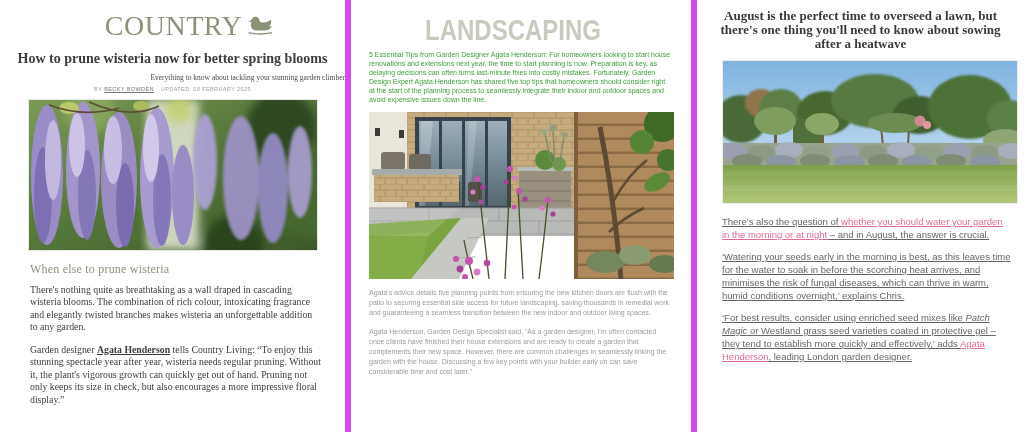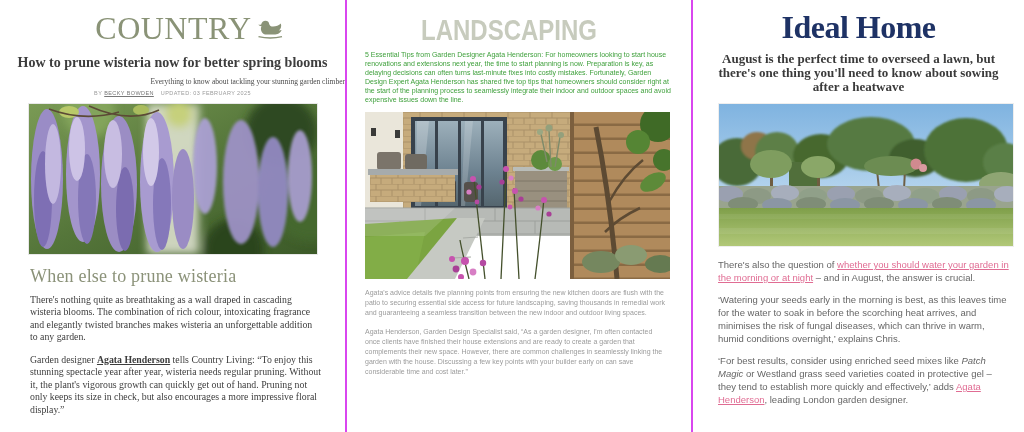--- a/index.html
+++ b/index.html
@@ -1,37 +1,37 @@
 <!DOCTYPE html>
 <html><head>
 <meta charset="utf-8">
 <style>
   html,body{margin:0;padding:0;}
   body{width:1024px;height:432px;background:#fff;overflow:hidden;
        font-family:"Liberation Sans",sans-serif;-webkit-font-smoothing:antialiased;}
   .board{display:flex;width:1024px;height:432px;}
   .col{position:relative;height:432px;box-sizing:border-box;}
-  .col+.col{border-left:2px solid #d946ef;}
+  .col+.col{border-left:6px solid #d946ef;}
   .col.cl{width:345px;}
   .col.lm{width:346px;}
   .col.ih{width:333px;}
 
   
   .cl-logo{margin-top:12px;display:flex;align-items:center;justify-content:center;gap:3px;
-           font-family:"Liberation Serif",serif;font-size:32px;font-weight:400;
+           font-family:"Liberation Serif",serif;font-size:28px;font-weight:400;
            color:#8a9377;letter-spacing:.5px;line-height:1;margin-left:35px;}
   .cl-head{font-family:"Liberation Serif",serif;font-weight:700;font-size:14px;color:#3d3d3d;
            text-align:center;margin:11px 6px 0;line-height:1.2;}
   .cl-sub{font-family:"Liberation Serif",serif;font-size:7.5px;color:#4a4a4a;text-align:right;margin:5px 0 0;}
   .cl-byline{font-size:5.5px;color:#9a9a9a;text-align:center;margin:4px 0 0;letter-spacing:.4px;}
   .cl-byline .author{color:#777;text-decoration:underline;margin:0 2px;cursor:pointer;}
   .cl-byline .upd{margin-left:5px;}
   .cl-fig{width:288px;height:150px;margin:7px auto 0;border:1px solid #e8e8e8;padding:0;background:#fff;}
   .cl-fig svg{display:block;}
-  .cl-h2{font-family:"Liberation Serif",serif;font-size:18px;font-weight:400;color:#8b9279;
+  .cl-h2{font-family:"Liberation Serif",serif;font-size:12px;font-weight:400;color:#8b9279;
          margin:11px 22px 0 30px;letter-spacing:.2px;}
   .cl-body{font-family:"Liberation Serif",serif;font-size:9.8px;line-height:12.5px;color:#3c3c3c;
            margin:7px 24px 0 30px;}
   .cl-body+.cl-body{margin-top:10px;}
   .cl-body .cl-link{font-weight:700;text-decoration:underline;cursor:pointer;}
   .cl-body .cl-pub{}
 
   
   .lm-logo{margin:15px 0 0 74px;line-height:1;}
   .lm-logo-top{display:inline-block;font-size:30px;font-weight:700;color:#c7cbbd;
@@ -45,21 +45,21 @@
   .lm-body{font-size:7px;line-height:10.2px;color:#9b9b9b;margin:9px 22px 0 18px;}
   .lm-body+.lm-body{margin-top:8px;}
 
   
   .ih-logo{font-family:"Liberation Serif",serif;font-size:32px;font-weight:700;color:#1e3265;
            text-align:center;margin-top:11px;letter-spacing:-.5px;line-height:1;}
   .ih-head{font-family:"Liberation Serif",serif;font-size:13px;font-weight:700;color:#3a3a3a;
            text-align:center;line-height:14px;margin:9px 12px 0;}
   .ih-fig{width:294px;height:142px;margin:9px auto 0 25px;padding:0;background:#fff;border:1px solid #eee;}
   .ih-fig svg{display:block;}
-  .ih-body{font-size:9.5px;line-height:13px;color:#666;margin:11px 12px 0 25px;}
+  .ih-body{font-size:9.5px;line-height:13px;color:#666;margin:11px 12px 0 25px;text-decoration:underline;}
   .ih-body+.ih-body{margin-top:9px;}
   .ih-link{color:#e06c93;text-decoration:underline;cursor:pointer;}
   .ih-it{font-style:italic;}
   figure{margin:0;}
 </style>
 </head>
 <body>
 
 <div class="board">
 
@@ -231,21 +231,20 @@
         </g>
         <polygon points="0,96 90,96 60,124 0,124" fill="#ffffff" opacity=".14"></polygon>
       </svg>
     </figure>
 
     <p class="lm-body">Agata's advice details five planning points from ensuring the new kitchen doors are flush with the patio to securing essential side access for future landscaping, saving thousands in remedial work and guaranteeing a seamless transition between the new indoor and outdoor living spaces.</p>
     <p class="lm-body">Agata Henderson, Garden Design Specialist said, “As a garden designer, I'm often contacted once clients have finished their house extensions and are ready to create a garden that complements their new space. However, there are common challenges in seamlessly linking the garden with the house. Discussing a few key points with your builder early on can save considerable time and cost later.”</p>
   </section>
 
   <section class="col ih">
-    <header class="ih-logo">Ideal Home</header>
     <h1 class="ih-head">August is the perfect time to overseed a lawn, but there's one thing you'll need to know about sowing after a heatwave</h1>
 
     <figure class="ih-fig">
       <svg viewBox="0 0 294 142" width="294" height="142" preserveAspectRatio="none">
         <defs>
           <linearGradient id="sky" x1="0" y1="0" x2="0" y2="1">
             <stop offset="0" stop-color="#7fb3e0"></stop>
               <stop offset="1" stop-color="#b6d5ee"></stop>
           </linearGradient>
           <linearGradient id="lawn" x1="0" y1="0" x2="0" y2="1">

